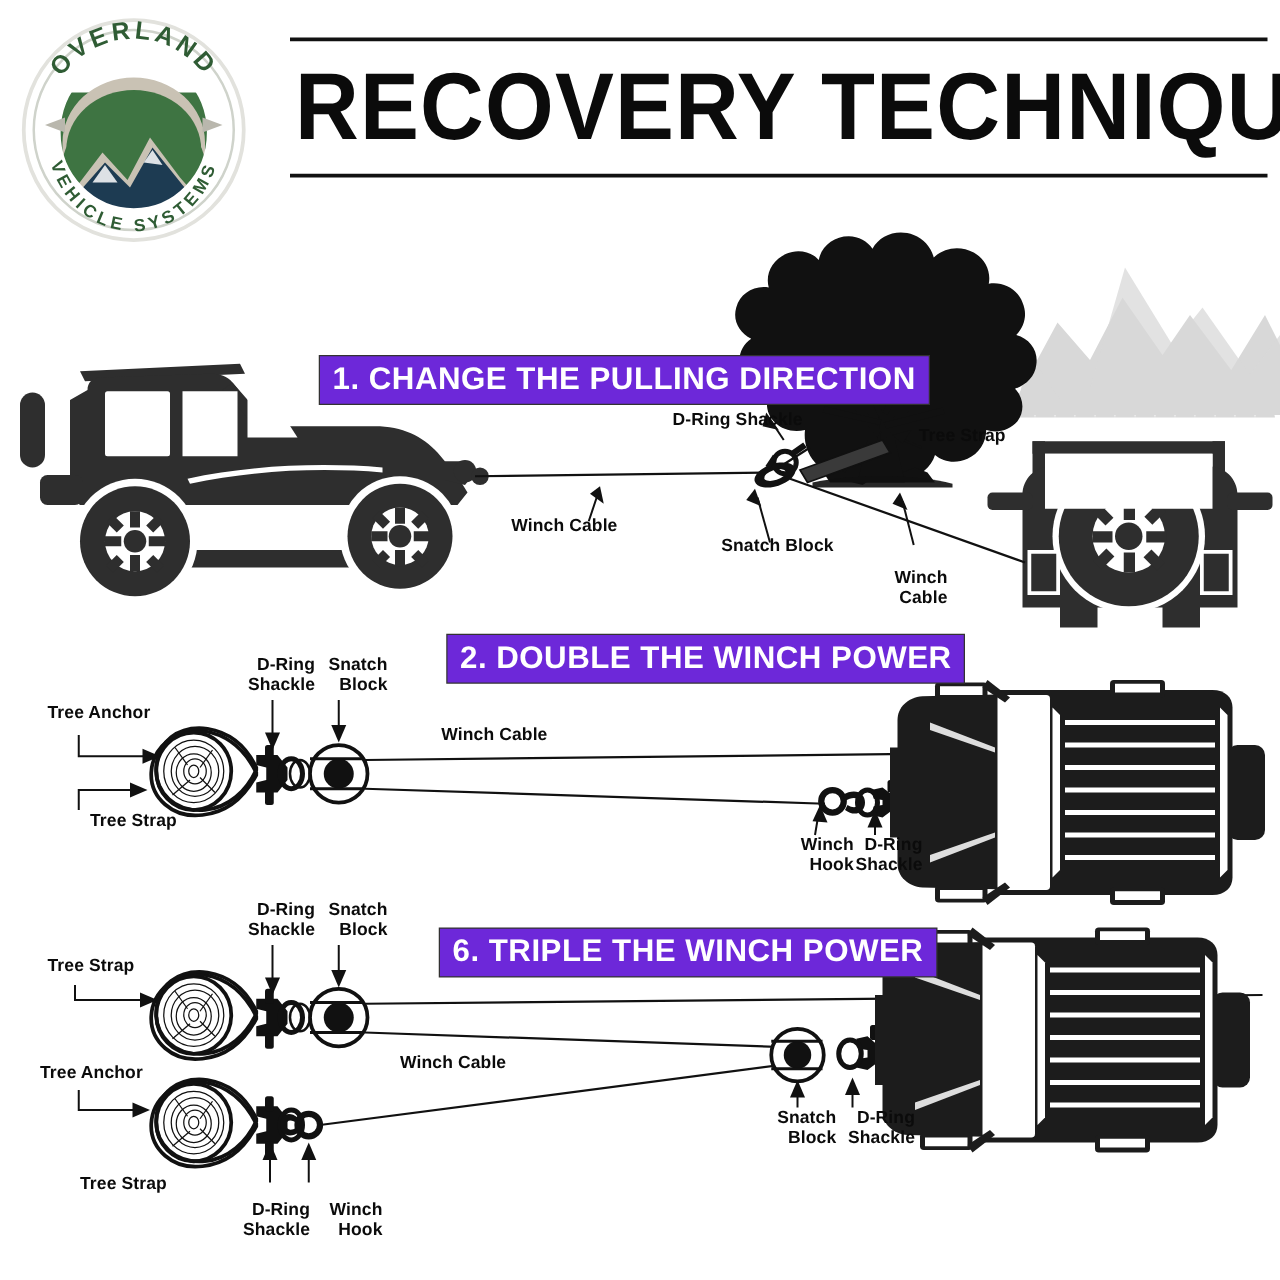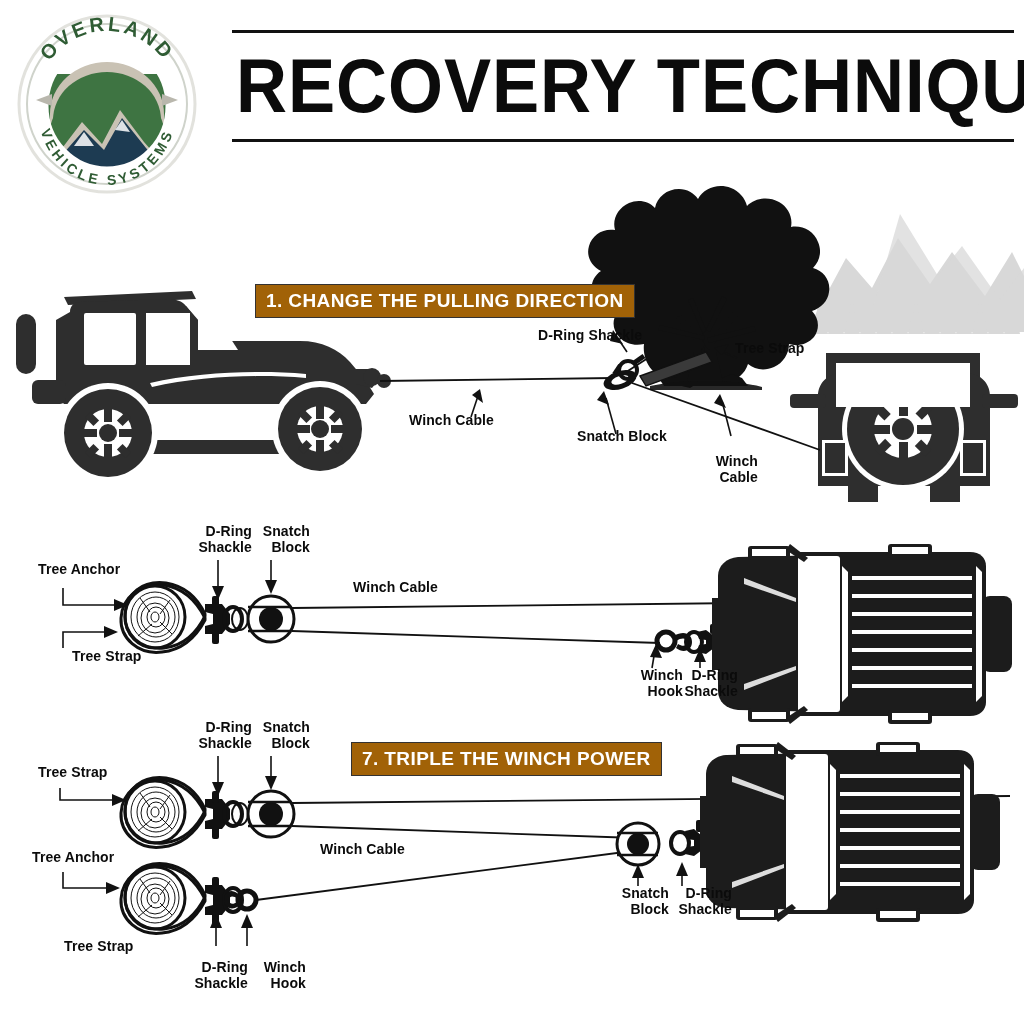--- a/index.html
+++ b/index.html
@@ -29,25 +29,25 @@
     font-weight:bold;
     font-size:76px;
     letter-spacing:1px;
     color:#0b0b0b;
     white-space:nowrap;
     line-height:1;
   }
 
   
   .banner{
-    background:#a16207;
+    background:#6d28d9;
     color:#ffffff;
     font-family:"Liberation Sans Narrow","Liberation Sans",sans-serif;
     font-weight:bold;
-    font-size:19px;
+    font-size:25px;
     letter-spacing:0.4px;
     padding:6px 10px 7px 10px;
     white-space:nowrap;
     box-shadow:0 0 0 1px #333232;
     line-height:1;
   }
 
   
   .lbl{
     font-family:"Liberation Sans Narrow","Liberation Sans",sans-serif;
@@ -543,34 +543,35 @@
 
   <div class="abs banner" style="left:256px;top:285px;">1. CHANGE THE PULLING DIRECTION</div>
 
   <div class="abs lbl" style="left:538px;top:328px;">D-Ring Shackle</div>
   <div class="abs lbl" style="left:735px;top:341px;">Tree Strap</div>
   <div class="abs lbl" style="left:409px;top:413px;">Winch Cable</div>
   <div class="abs lbl" style="left:577px;top:429px;">Snatch Block</div>
   <div class="abs lbl c" style="left:692px;top:454px;width:66px;">Winch
 Cable</div>
 
+  <div class="abs banner" style="left:358px;top:508px;">2. DOUBLE THE WINCH POWER</div>
 
   <div class="abs lbl c" style="left:184px;top:524px;width:68px;">D-Ring
 Shackle</div>
   <div class="abs lbl c" style="left:248px;top:524px;width:62px;">Snatch
 Block</div>
   <div class="abs lbl" style="left:38px;top:562px;">Tree Anchor</div>
   <div class="abs lbl" style="left:72px;top:649px;">Tree Strap</div>
   <div class="abs lbl" style="left:353px;top:580px;">Winch Cable</div>
   <div class="abs lbl c" style="left:621px;top:668px;width:62px;">Winch
 Hook</div>
   <div class="abs lbl c" style="left:670px;top:668px;width:68px;">D-Ring
 Shackle</div>
 
-  <div class="abs banner" style="left:352px;top:743px;">7. TRIPLE THE WINCH POWER</div>
+  <div class="abs banner" style="left:352px;top:743px;">6. TRIPLE THE WINCH POWER</div>
 
   <div class="abs lbl c" style="left:184px;top:720px;width:68px;">D-Ring
 Shackle</div>
   <div class="abs lbl c" style="left:248px;top:720px;width:62px;">Snatch
 Block</div>
   <div class="abs lbl" style="left:38px;top:765px;">Tree Strap</div>
   <div class="abs lbl" style="left:32px;top:850px;">Tree Anchor</div>
   <div class="abs lbl" style="left:64px;top:939px;">Tree Strap</div>
   <div class="abs lbl" style="left:320px;top:842px;">Winch Cable</div>
   <div class="abs lbl c" style="left:176px;top:960px;width:72px;">D-Ring

